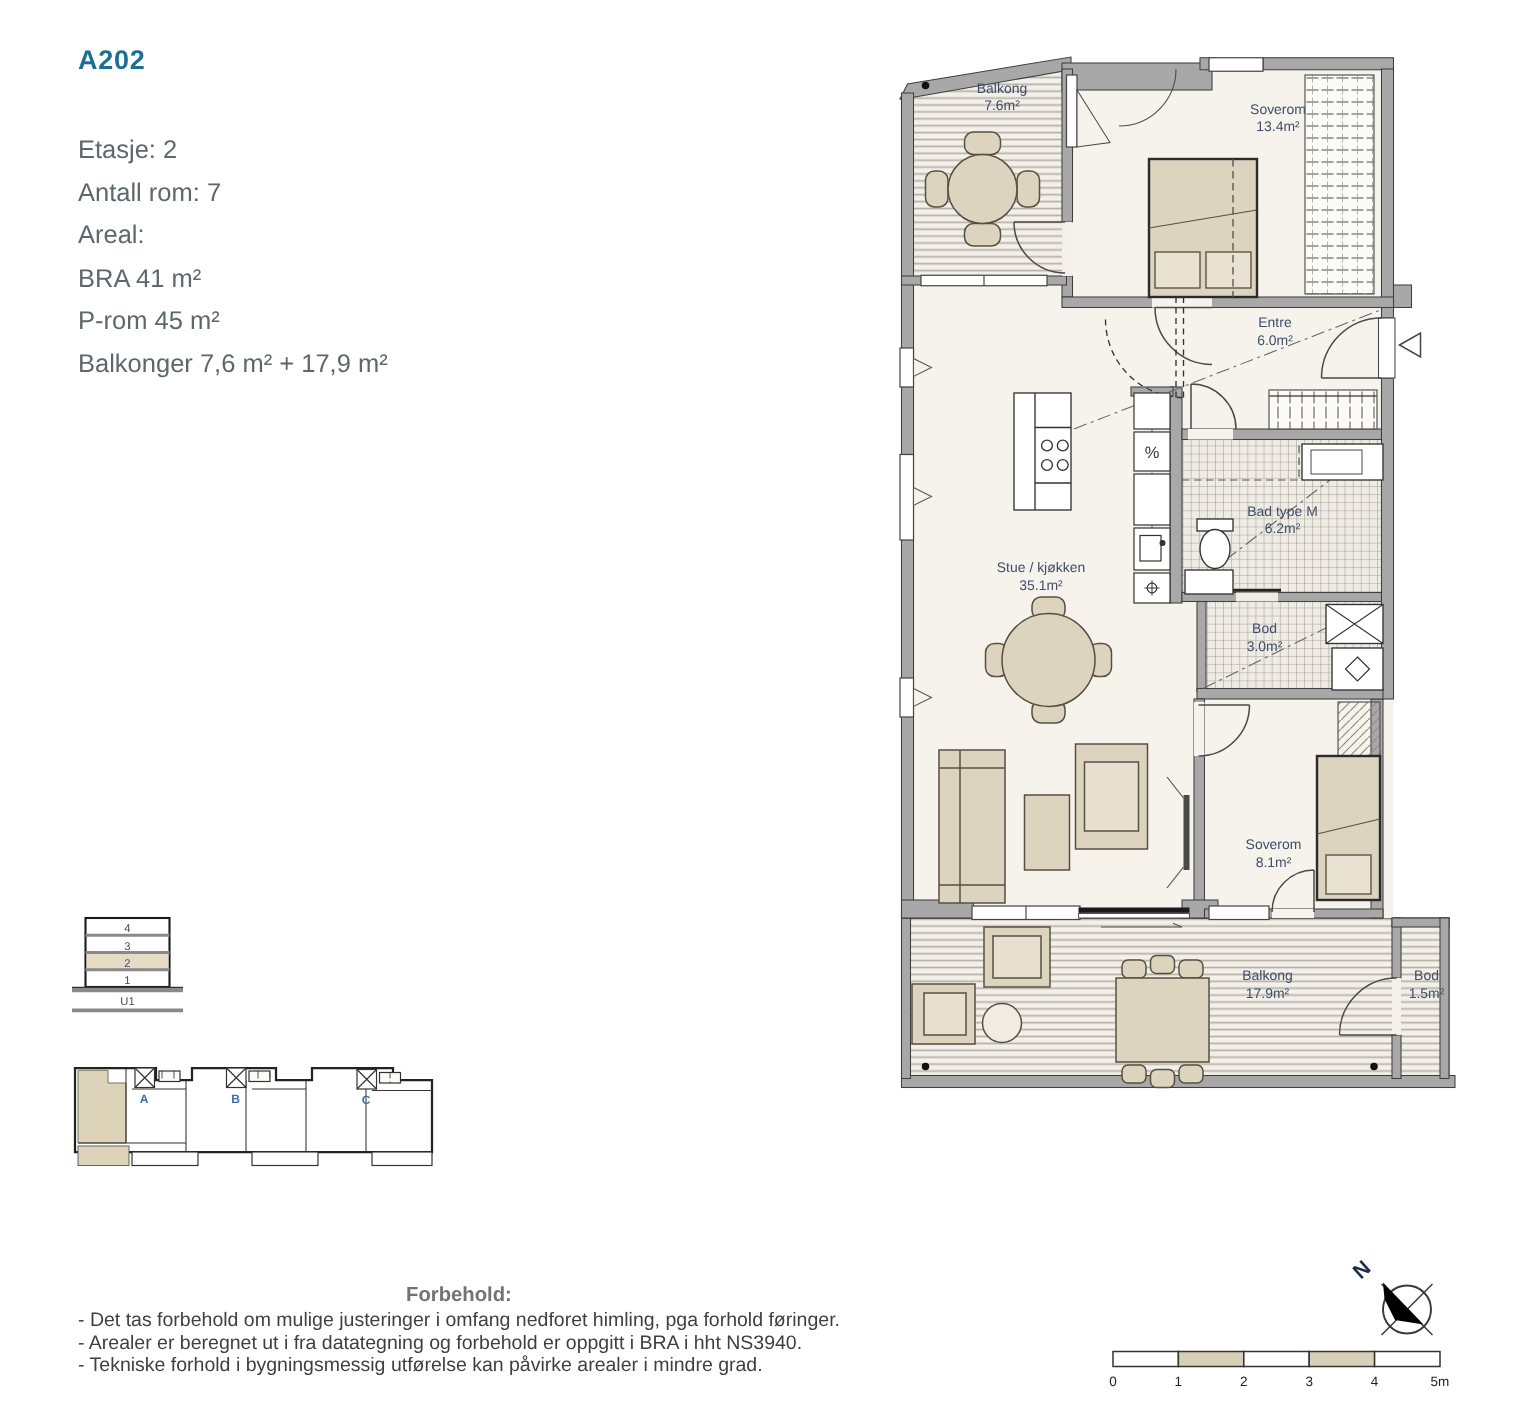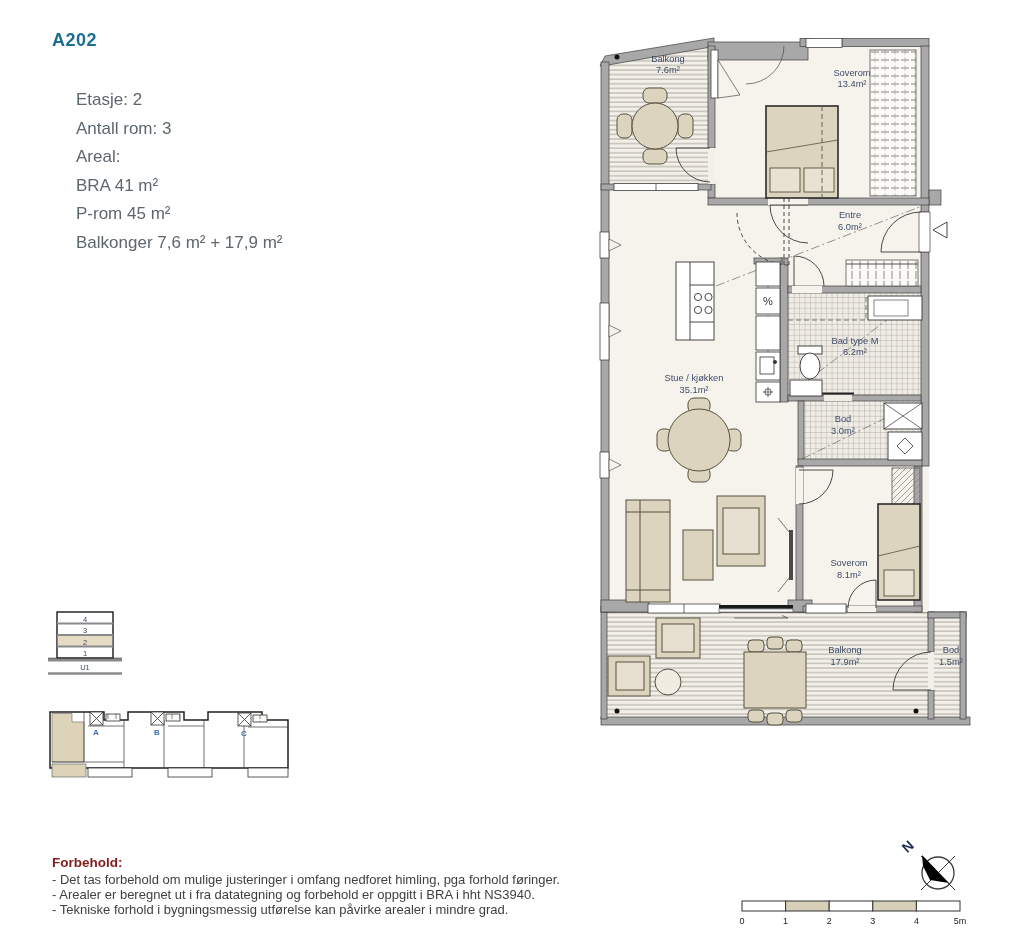--- a/index.html
+++ b/index.html
@@ -2,40 +2,40 @@
 <html><head>
 <meta charset="utf-8">
 <style>
   html,body{margin:0;padding:0;background:#ffffff;}
   #sheet{position:relative;width:1024px;height:939px;background:#ffffff;overflow:hidden;
          font-family:"Liberation Sans",sans-serif;}
   #plan-svg{position:absolute;left:0;top:0;}
   .title{position:absolute;left:52px;top:30px;font-size:18px;font-weight:bold;
          color:#1b6f94;letter-spacing:.5px;}
   .info{position:absolute;left:52px;top:86px;font-size:17px;color:#5d676e;}
-  .info div{height:28.5px;line-height:28.5px;margin-left:24px;}
+  .info div{height:28.5px;line-height:28.5px;}
   .disclaimer{position:absolute;left:52px;top:855px;color:#3f3f3f;font-size:13px;}
-  .disclaimer .head{font-weight:bold;color:#7f1d1d;font-size:13.5px;margin-bottom:2px;}
+  .disclaimer .head{font-weight:bold;color:#737373;font-size:13.5px;margin-bottom:2px;text-align:center;}
   .disclaimer div.line{line-height:15.2px;}
   text{font-family:"Liberation Sans",sans-serif;}
   .room-label{font-size:9.3px;fill:#3e4d68;text-anchor:middle;}
   .tick-label{font-size:9px;fill:#222;text-anchor:middle;}
   .fl-num{font-size:7.5px;fill:#3e4d68;text-anchor:middle;}
   .key-letter{font-size:8px;font-weight:bold;fill:#3f6fae;text-anchor:middle;}
 </style>
 </head>
 <body>
 
 <div id="sheet">
 
   <div class="title">A202</div>
 
   <div class="info">
     <div>Etasje: 2</div>
-    <div>Antall rom: 3</div>
+    <div>Antall rom: 7</div>
     <div>Areal:</div>
     <div>BRA 41 m²</div>
     <div>P-rom 45 m²</div>
     <div>Balkonger 7,6 m² + 17,9 m²</div>
   </div>
 
   <svg id="plan-svg" width="1024" height="939" viewBox="0 0 1024 939">
     <defs>
       <pattern id="deck" width="6" height="4.6" patternUnits="userSpaceOnUse">
         <rect width="6" height="4.6" fill="#f3f0e9"></rect>

